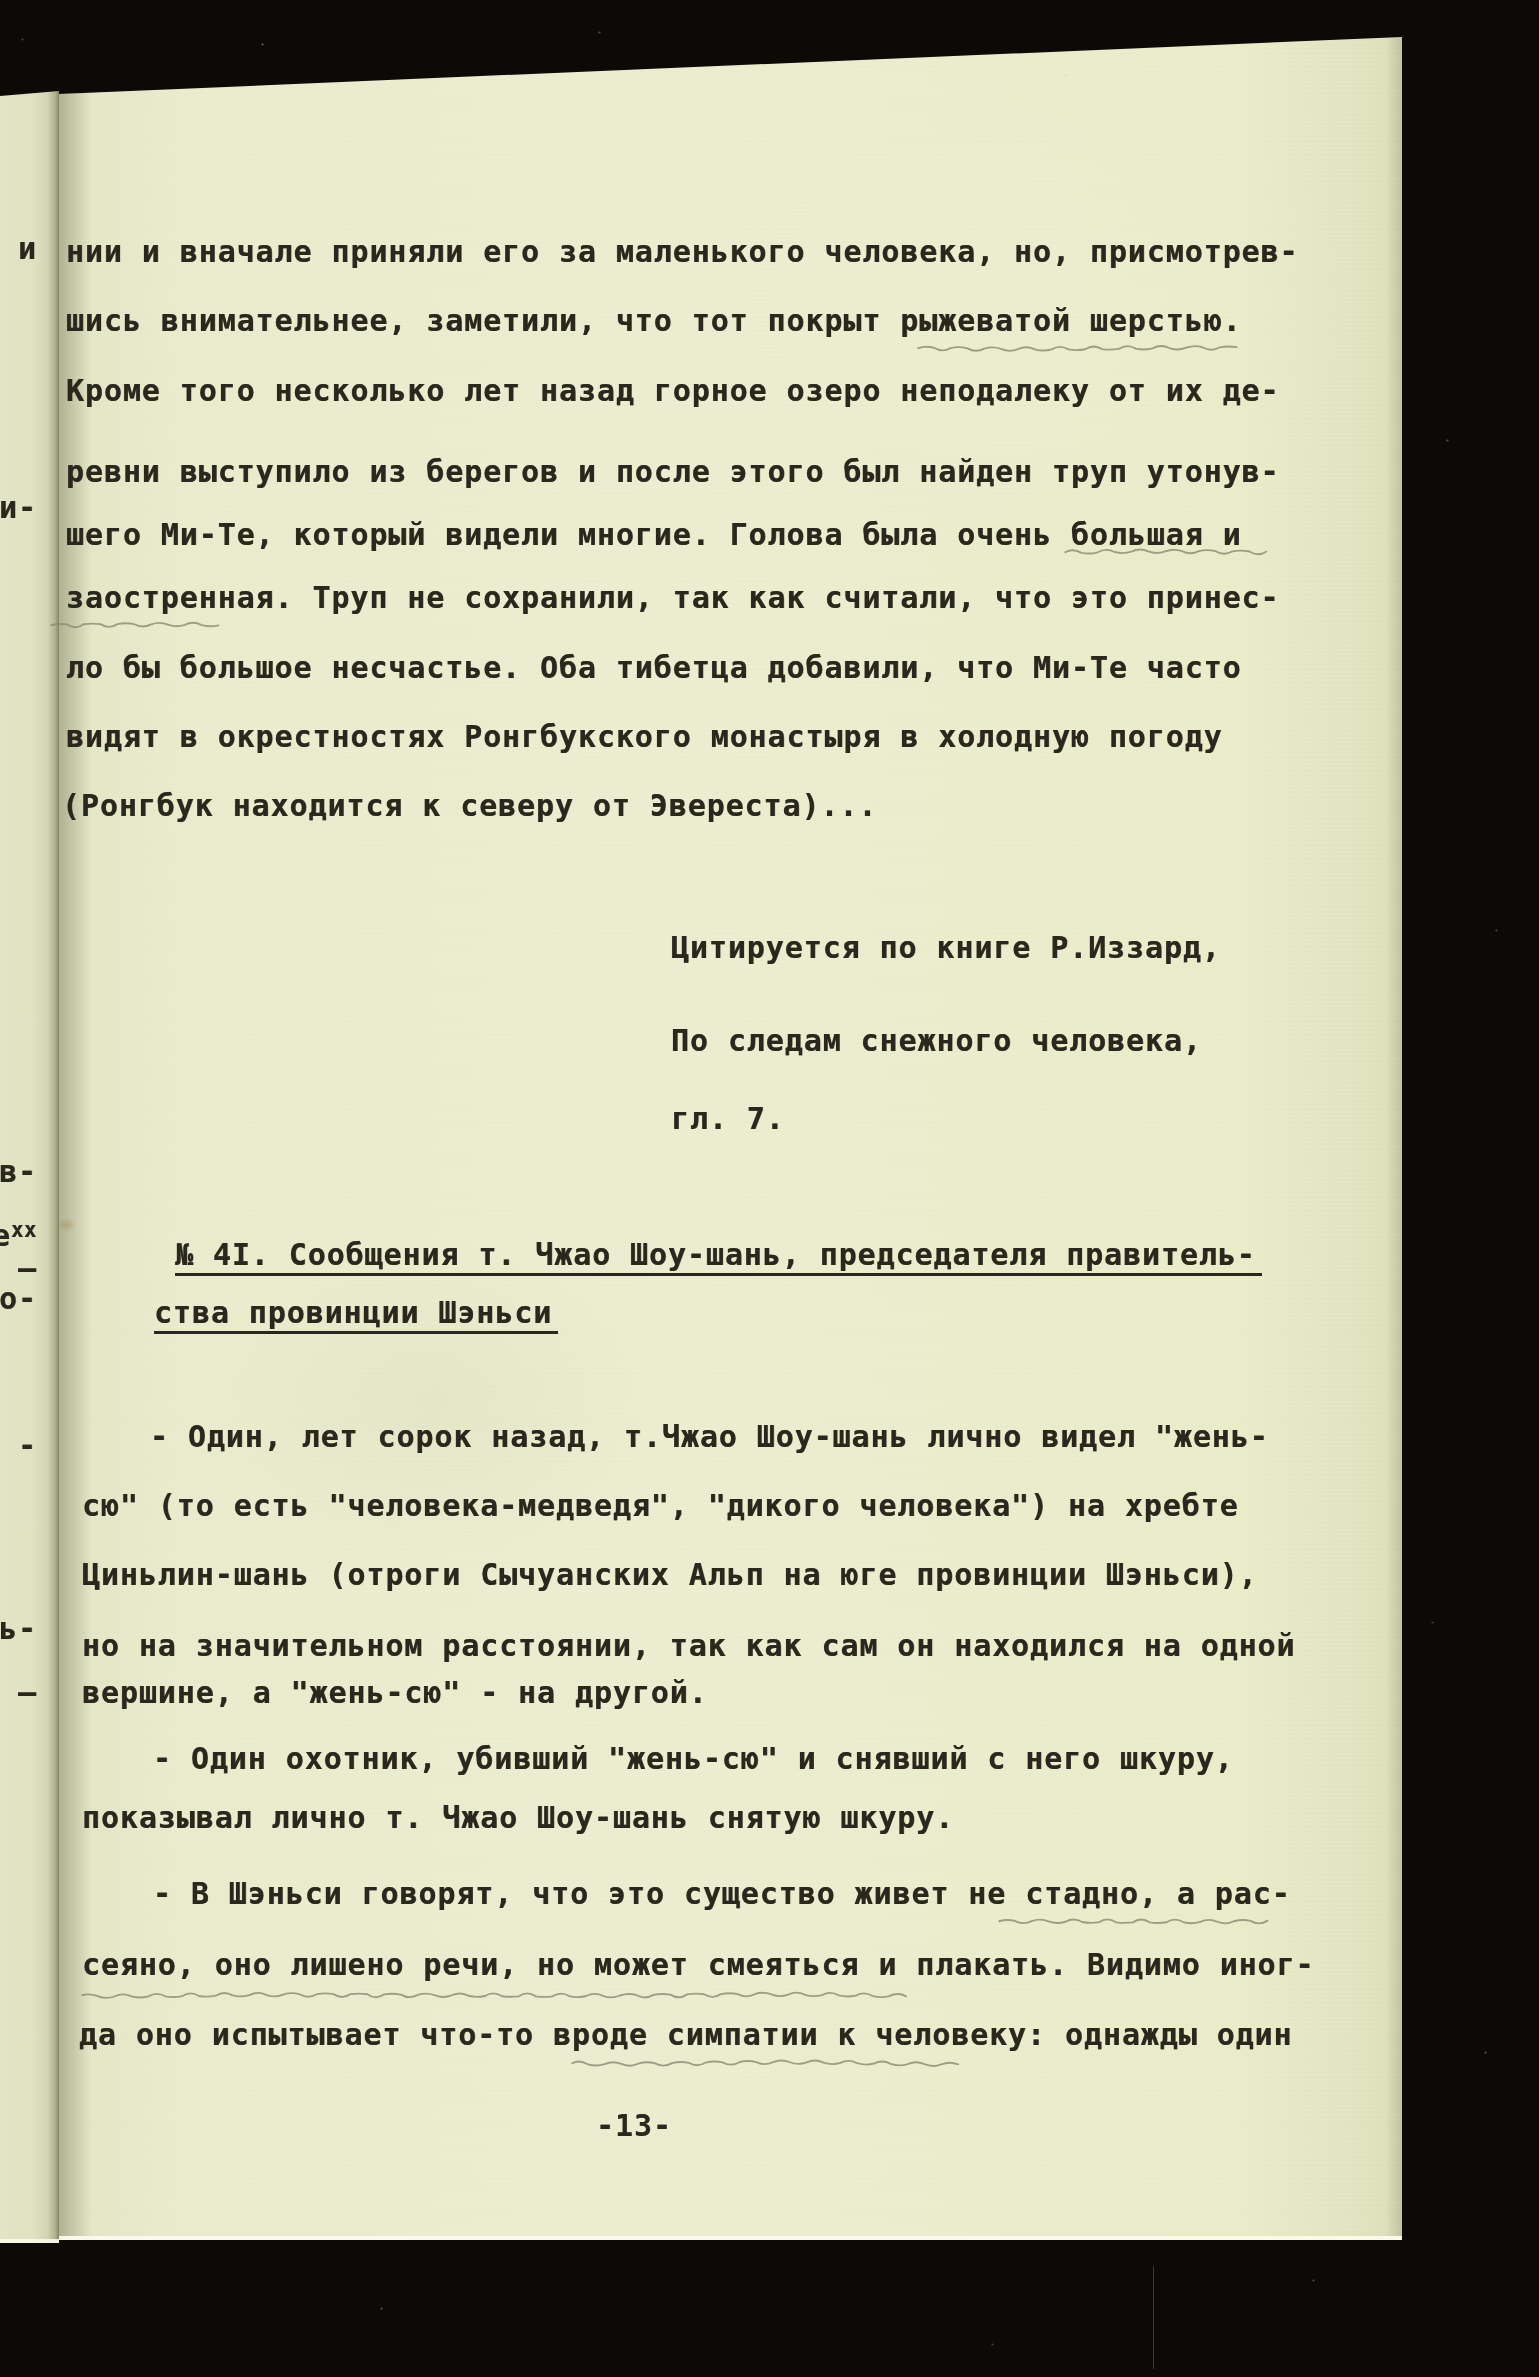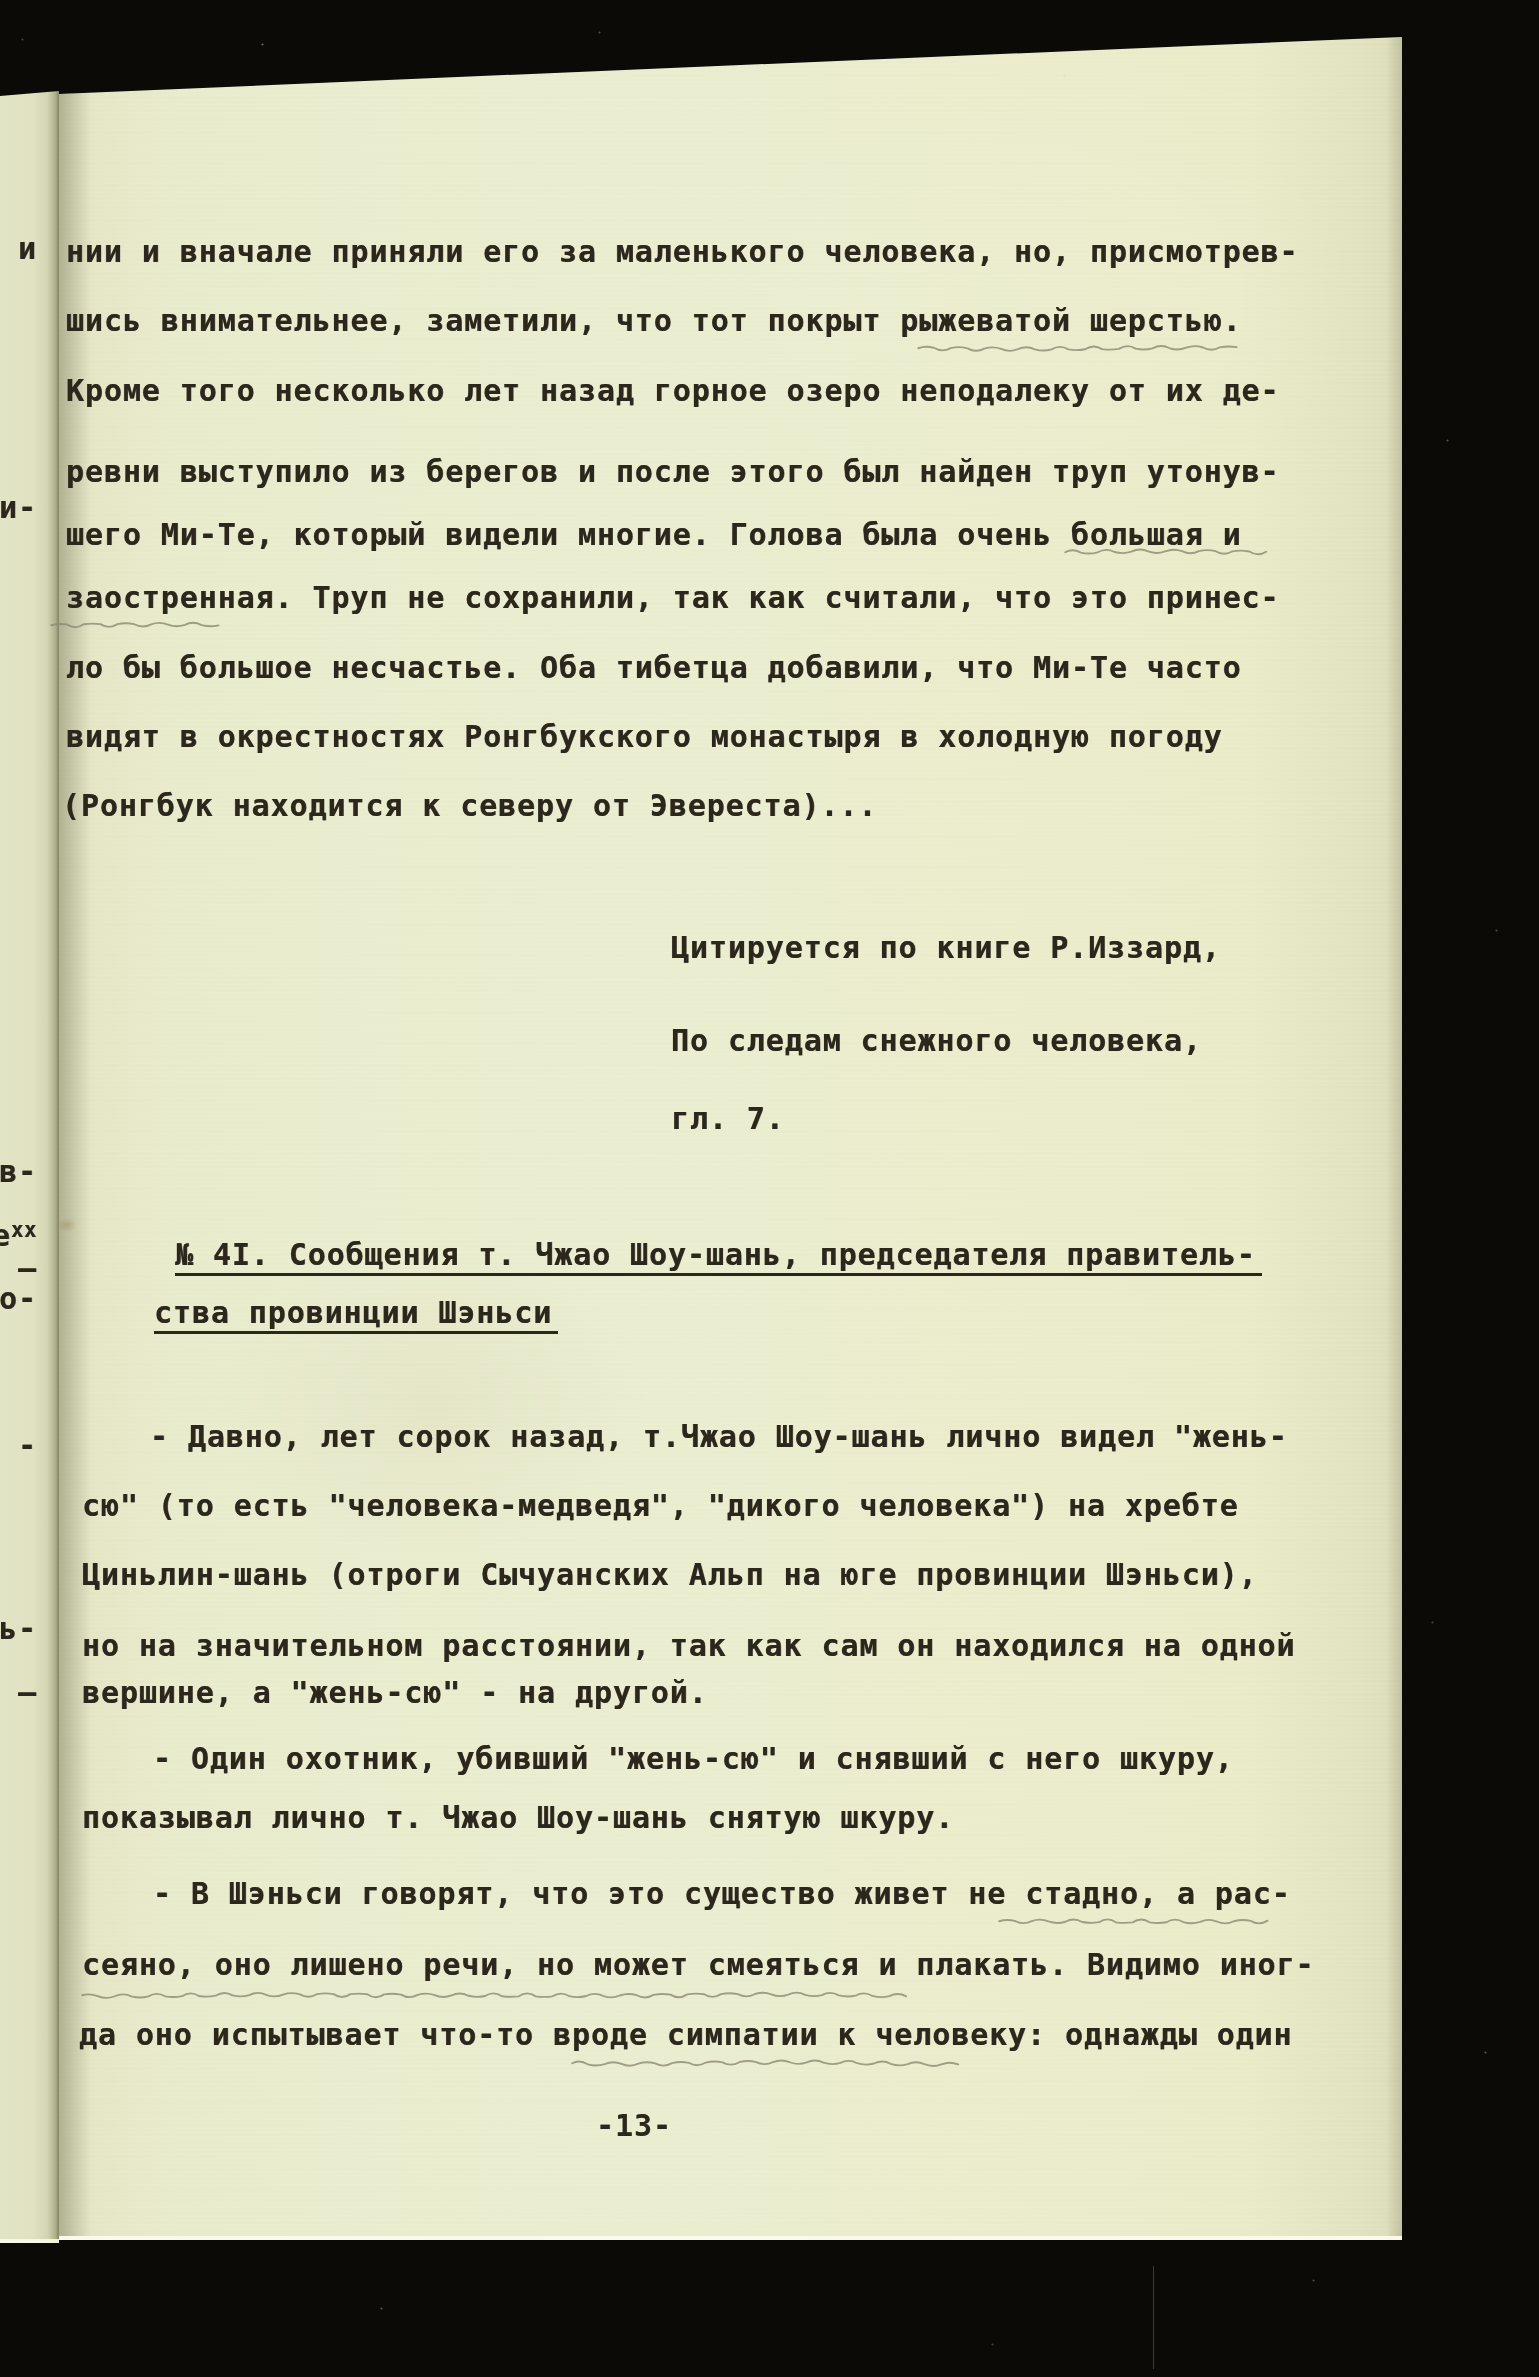--- a/index.html
+++ b/index.html
@@ -81,21 +81,21 @@
       <div class="tl" style="left: 66px; top: 520px;">шего Ми-Те, который видели многие. Голова была очень большая и</div>
       <div class="tl" style="left: 66px; top: 583px;">заостренная. Труп не сохранили, так как считали, что это принес-</div>
       <div class="tl" style="left: 66px; top: 653px;">ло бы большое несчастье. Оба тибетца добавили, что Ми-Те часто</div>
       <div class="tl" style="left: 66px; top: 722px;">видят в окрестностях Ронгбукского монастыря в холодную погоду</div>
       <div class="tl" style="left: 62px; top: 791px;">(Ронгбук находится к северу от Эвереста)...</div>
       <div class="tl" style="left: 671px; top: 933px;">Цитируется по книге Р.Иззард,</div>
       <div class="tl" style="left: 671px; top: 1002px; margin-top: 24px;">По следам снежного человека,</div>
       <div class="tl" style="left: 671px; top: 1071px; margin-top: 33px;">гл. 7.</div>
       <div class="tl ul" style="left: 154px; top: 1240px; margin-left: 21px;">№ 4I. Сообщения т. Чжао Шоу-шань, председателя правитель-</div>
       <div class="tl ul" style="left: 154px; top: 1298px;">ства провинции Шэньси</div>
-      <div class="tl" style="left: 150px; top: 1422px;">- Давно, лет сорок назад, т.Чжао Шоу-шань лично видел "жень-</div>
+      <div class="tl" style="left: 150px; top: 1422px;">- Один, лет сорок назад, т.Чжао Шоу-шань лично видел "жень-</div>
       <div class="tl" style="left: 82px; top: 1491px;">сю" (то есть "человека-медведя", "дикого человека") на хребте</div>
       <div class="tl" style="left: 82px; top: 1560px;">Циньлин-шань (отроги Сычуанских Альп на юге провинции Шэньси),</div>
       <div class="tl" style="left: 82px; top: 1631px;">но на значительном расстоянии, так как сам он находился на одной</div>
       <div class="tl" style="left: 82px; top: 1678px;">вершине, а "жень-сю" - на другой.</div>
       <div class="tl" style="left: 153px; top: 1744px;">- Один охотник, убивший "жень-сю" и снявший с него шкуру,</div>
       <div class="tl" style="left: 82px; top: 1803px;">показывал лично т. Чжао Шоу-шань снятую шкуру.</div>
       <div class="tl" style="left: 153px; top: 1879px;">- В Шэньси говорят, что это существо живет не стадно, а рас-</div>
       <div class="tl" style="left: 82px; top: 1950px;">сеяно, оно лишено речи, но может смеяться и плакать. Видимо иног-</div>
       <div class="tl" style="left: 79px; top: 2020px;">да оно испытывает что-то вроде симпатии к человеку: однажды один</div>
     </div>

